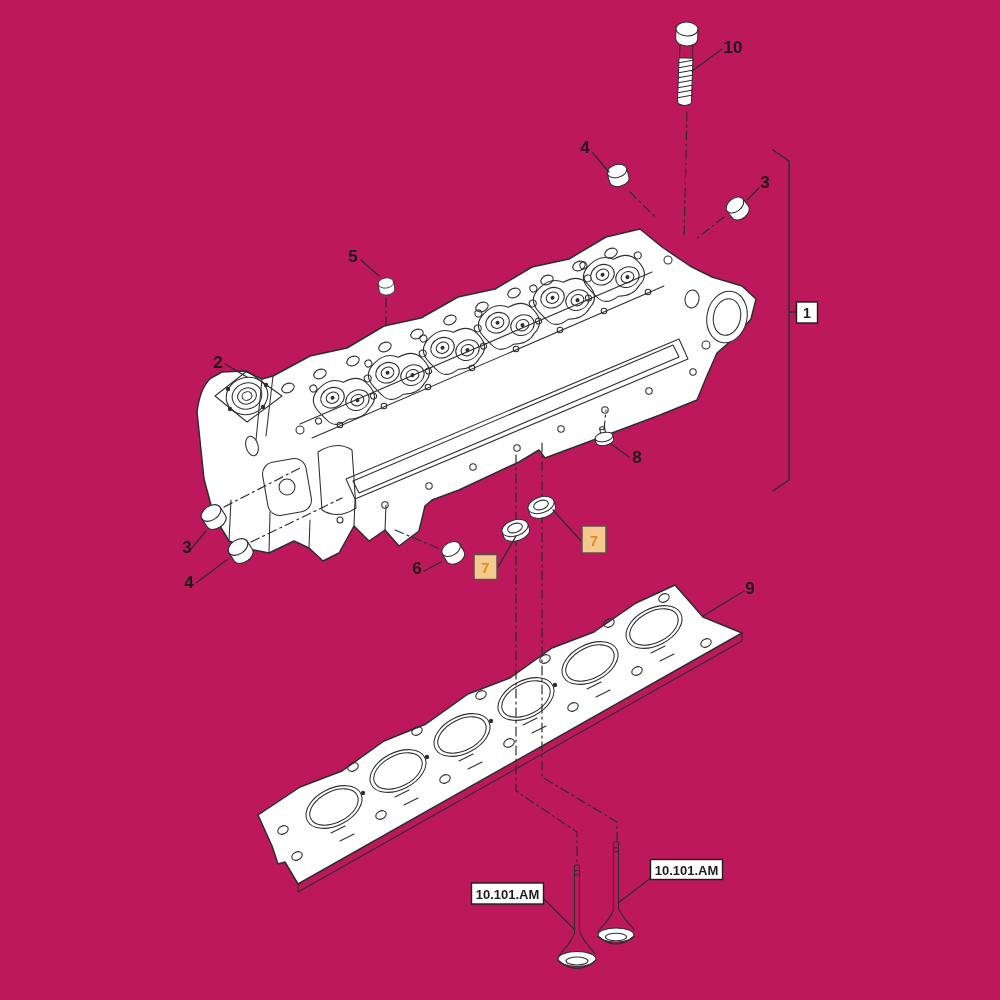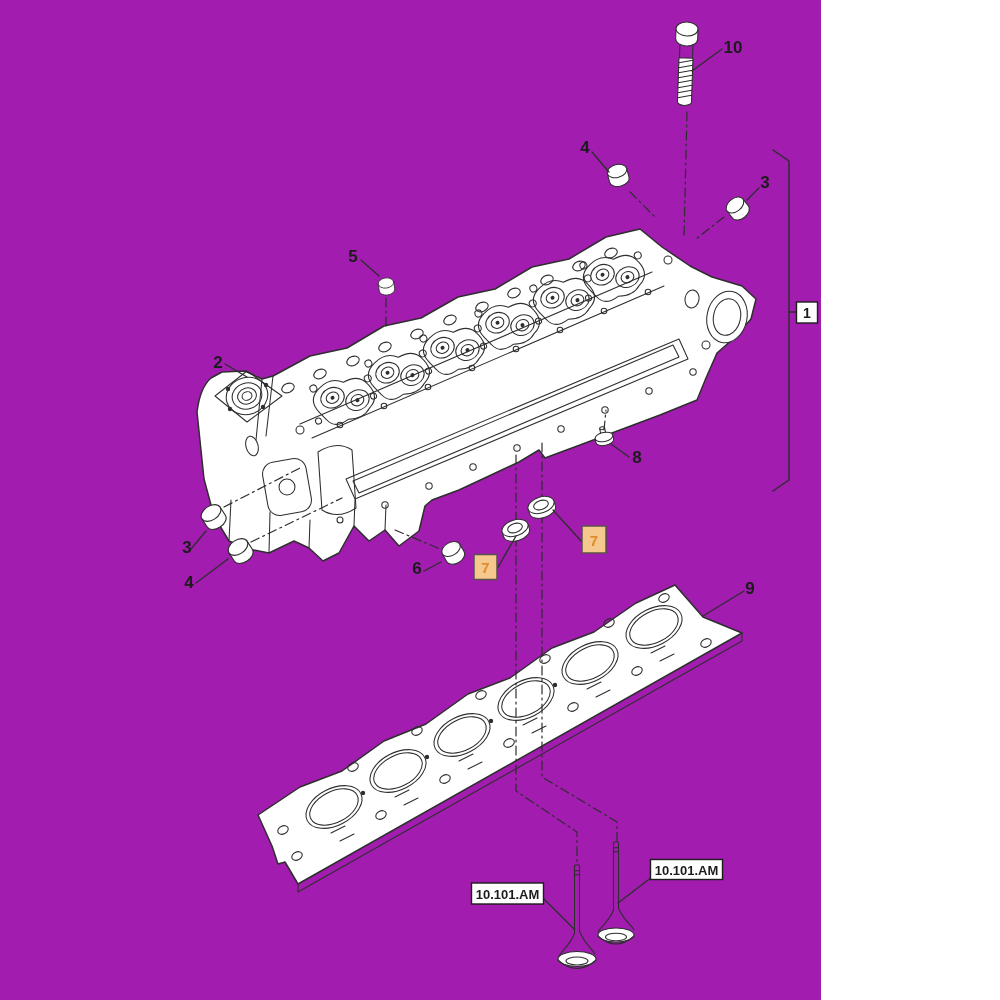--- a/index.html
+++ b/index.html
@@ -1,16 +1,16 @@
 <!DOCTYPE html>
 <html><head>
 <meta charset="utf-8">
 <style>
   html,body{margin:0;padding:0;background:#ffffff;}
-  .stage{position:relative;width:821px;height:1000px;background:#a21caf;overflow:hidden;}
+  .stage{position:relative;width:1000px;height:1000px;background:#be185d;overflow:hidden;}
   svg{position:absolute;left:0;top:0;}
   .ln{stroke:#2e2e2e;fill:none;stroke-width:1.5;stroke-linejoin:round;stroke-linecap:round;}
   .lnf{stroke:#2e2e2e;fill:#ffffff;stroke-width:1.5;stroke-linejoin:round;stroke-linecap:round;}
   .thin{stroke:#2e2e2e;fill:none;stroke-width:1.05;stroke-linejoin:round;stroke-linecap:round;}
   .thinf{stroke:#2e2e2e;fill:#ffffff;stroke-width:1.05;stroke-linejoin:round;stroke-linecap:round;}
   .dot{fill:#2e2e2e;stroke:none;}
   .dash{stroke:#2e2e2e;fill:none;stroke-width:1.2;stroke-dasharray:9 4 2 4;stroke-linecap:round;}
   .leader{stroke:#2e2e2e;fill:none;stroke-width:1.3;stroke-linecap:round;}
   .num{font-family:"Liberation Sans",sans-serif;font-weight:700;font-size:17px;fill:#1c1c1c;text-anchor:middle;dominant-baseline:central;}
   .numsm{font-family:"Liberation Sans",sans-serif;font-weight:700;font-size:14px;fill:#1c1c1c;text-anchor:middle;dominant-baseline:central;}

